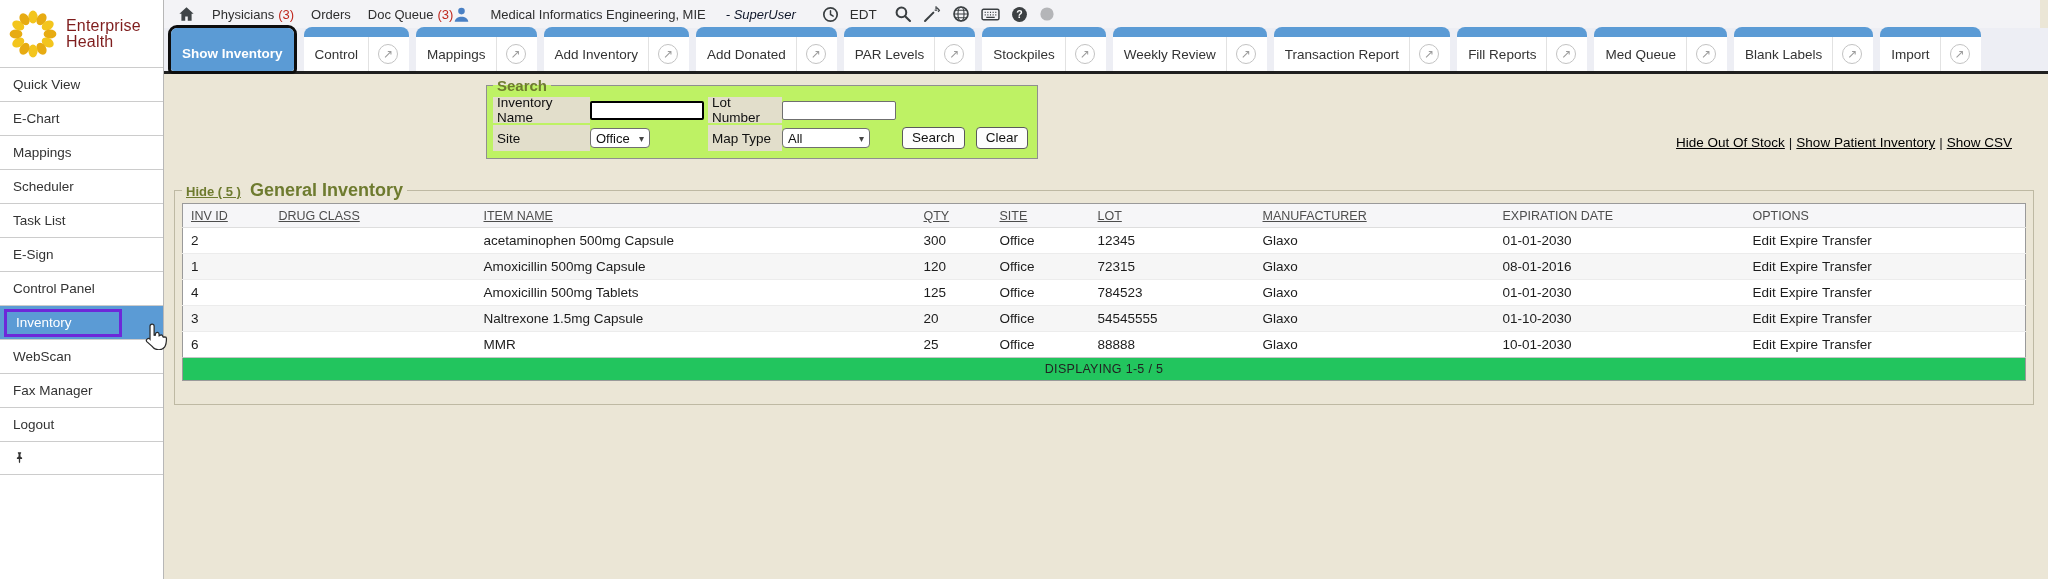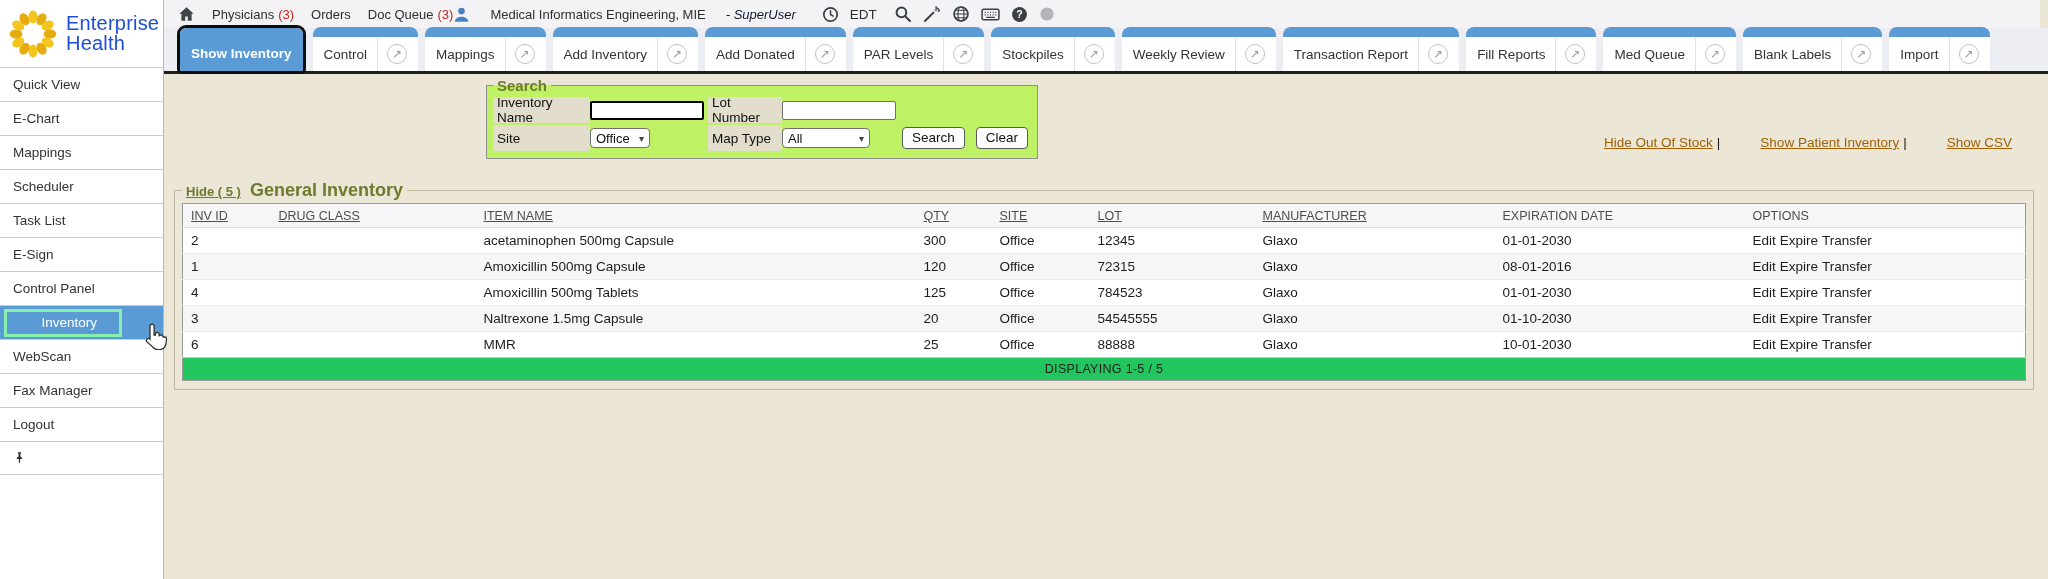--- a/index.html
+++ b/index.html
@@ -3,40 +3,40 @@
 <meta charset="utf-8">
 <style>
   * { box-sizing: border-box; margin: 0; padding: 0; }
   html,body { width:2048px; height:579px; }
   body { font-family:"Liberation Sans", sans-serif; background:#ebe6d6; }
   .app { position:relative; width:2048px; height:579px; overflow:hidden; background:#ebe6d6; }
 
   
   .sidebar { position:absolute; left:0; top:0; width:164px; height:579px; background:#fff; border-right:1px solid #b7b7b7; z-index:5; }
   .logo { height:67px; display:flex; align-items:center; gap:9px; padding-left:9px; background:#fff; }
-  .logo-text { font-size:20px; line-height:0.98; color:#1d4ed8; letter-spacing:.2px; }
+  .logo-text { font-size:16px; line-height:0.98; color:#7f1d1d; letter-spacing:.2px; }
   .side-nav { list-style:none;border-radius:32px; }
   .side-nav li { height:34px; line-height:33px; border-top:1px solid #cccccc; padding-left:13px; font-size:13.5px; color:#333; cursor:pointer; }
   .side-nav li:last-child { border-bottom:1px solid #cccccc; }
   .side-nav li.selected { background:#5b9bd5; color:#fff; padding-left:4px; line-height:normal; display:flex; align-items:center; }
-  .side-nav li.selected .sel-box { display:inline-block; border:3px solid #86efac; padding:3px 22px 4px 9px; min-width:118px;text-align:right; }
+  .side-nav li.selected .sel-box { display:inline-block; border:3px solid #6d28d9; padding:3px 10px 4px 9px; min-width:118px; }
   .side-nav li.pin-row { display:flex; align-items:center; }
 
   
   .topbar { position:absolute; left:164px; top:0; right:8px; height:28px; background:#f3f3f6; display:flex; align-items:center; justify-content:flex-start; padding:0 10px 0 14px; }
   .topnav { display:flex; align-items:center; gap:17px; font-size:13px; color:#2e2e2e; }
   .topnav .navitem { display:flex; gap:4px; align-items:center; cursor:pointer; }
   .count { color:#c0281e; }
   .userarea { display:flex; align-items:center; gap:20px; font-size:13px; color:#2e2e2e; }
   .userarea .role { font-style:italic; color:#0f172a; }
   .icn { display:inline-flex; align-items:center; justify-content:center; }
   .icngrp { display:flex; align-items:center; gap:11px; margin-left:6px; }
 
   
-  .tabbar { position:absolute; left:164px; top:28px; right:0; height:46px; background:#edeef4; border-bottom:3px solid #1f1f1f; display:flex; align-items:flex-end; padding-left:13px; }
+  .tabbar { position:absolute; left:164px; top:28px; right:0; height:46px; background:#edeef4; border-bottom:3px solid #1f1f1f; display:flex; align-items:flex-end; padding-left:4px; }
   .tabs { display:flex; gap:7px; height:44px; align-items:flex-end; }
   .tab { display:flex; flex-direction:column; height:44px; cursor:pointer; }
   .tab-cap { height:10px; background:#5b9bd5; border-radius:8px 8px 0 0; }
   .tab-body { flex:1; background:#fff; display:flex; align-items:center; padding:0 11px; font-size:13.5px; color:#333; white-space:nowrap; }
   .tab-help { display:flex; align-items:center; align-self:stretch; border-left:1px solid #e2e2e2; padding-left:9px; margin-left:10px; }
   .tab-help-circ { width:20px; height:20px; border:1.5px solid #c3c3c3; border-radius:50%; color:#9c9c9c; display:flex; align-items:center; justify-content:center; font-size:12px; }
   .tab.selected { border:3px solid #0d0d0d; border-radius:9px 9px 5px 5px; height:49px; margin-bottom:-3px; }
   .tab.selected .tab-cap { height:8px; border-radius:6px 6px 0 0; }
   .tab.selected .tab-body { background:#5b9bd5; color:#fff; font-weight:bold; border-radius:0 0 3px 3px; }
 
@@ -50,24 +50,24 @@
   .flabel { background:#e2decb; align-self:stretch; display:flex; align-items:center; padding-left:4px; font-size:13.5px; color:#101010; }
   .tinput { width:114px; height:19px; background:#fff; border:1px solid #6f6f6f; border-radius:2px; font-size:13px; padding:0 3px; font-family:"Liberation Sans", sans-serif; }
   .tinput.focused { border:2px solid #000; }
   .selectbox { display:inline-flex; align-items:center; justify-content:space-between; background:#fff; border:1px solid #6f6f6f; border-radius:4px; height:20px; padding:0 5px; font-size:13px; color:#111; cursor:pointer; }
   .selectbox .chev { color:#444; font-size:10px; margin-left:6px; }
   .sel-site { width:60px; } .sel-map { width:88px; }
   .btnrow { display:flex; gap:11px; justify-content:flex-end; padding-right:3px; }
   .btn { background:#fdfdfd; border:1px solid #5a5a5a; border-radius:4px; padding:2px 9px 3px; font-size:13.5px; color:#111; cursor:pointer; font-family:"Liberation Sans", sans-serif; }
 
   .quicklinks { position:absolute; top:58px; right:36px; font-size:13.5px; color:#1a1a1a; white-space:nowrap; }
-  .quicklinks a { color:#a16207; text-decoration:underline; cursor:pointer;margin-left:36px; }
+  .quicklinks a { color:#000000; text-decoration:underline; cursor:pointer; }
   .quicklinks .sep { text-decoration:none; padding:0 4px; }
 
-  fieldset.table-box { position:absolute; left:10px; top:103px; width:1860px; border:1px solid #beb9a3; padding:2px 7px 8px; background:transparent; }
+  fieldset.table-box { position:absolute; left:10px; top:103px; width:1860px; border:1px solid #beb9a3; padding:2px 7px 23px; background:transparent; }
   .legend-inner { display:flex; align-items:baseline; gap:9px; }
   .hide-link { font-size:13px; font-weight:bold; color:#6e7b2f; text-decoration:underline; cursor:pointer; }
   .gi-title { font-size:18px; font-weight:bold; color:#6e7b2f; }
 
   table.inv { width:100%; border-collapse:collapse; background:#fff; border:1px solid #9a9a9a; }
   table.inv th { text-align:left; font-weight:normal; font-size:12.5px; color:#4d4d4d; padding:5px 8px 4px; background:#f6f6f8; border-bottom:1px solid #dedede; white-space:nowrap; }
   table.inv th.sortable { text-decoration:underline; cursor:pointer; }
   table.inv td { font-size:13.5px; color:#1c1c1c; padding:5px 8px; border-top:1px solid #ececec; white-space:nowrap; }
   table.inv tbody tr.alt td { background:#f6f6f6; }
   table.inv td.opt span { margin-right:4px; cursor:pointer; }

